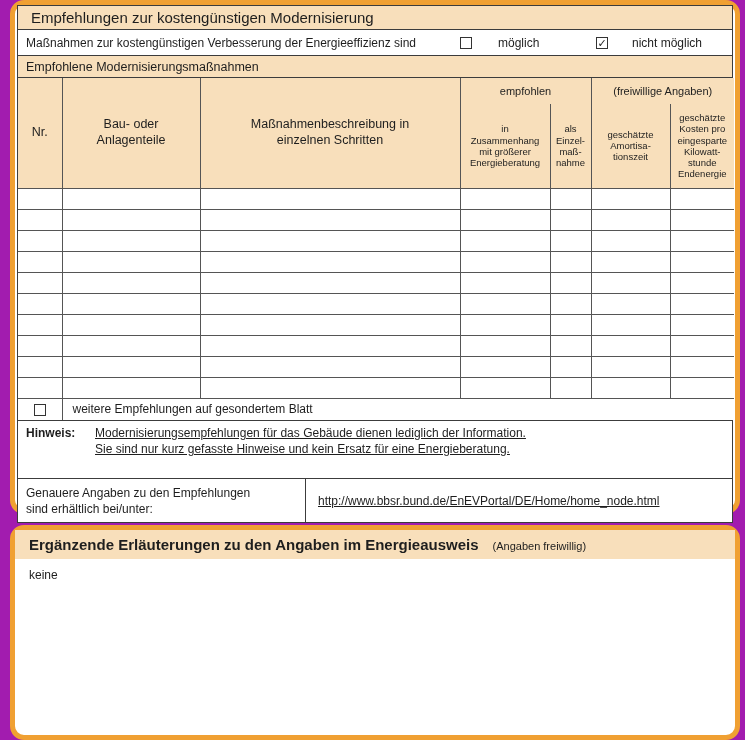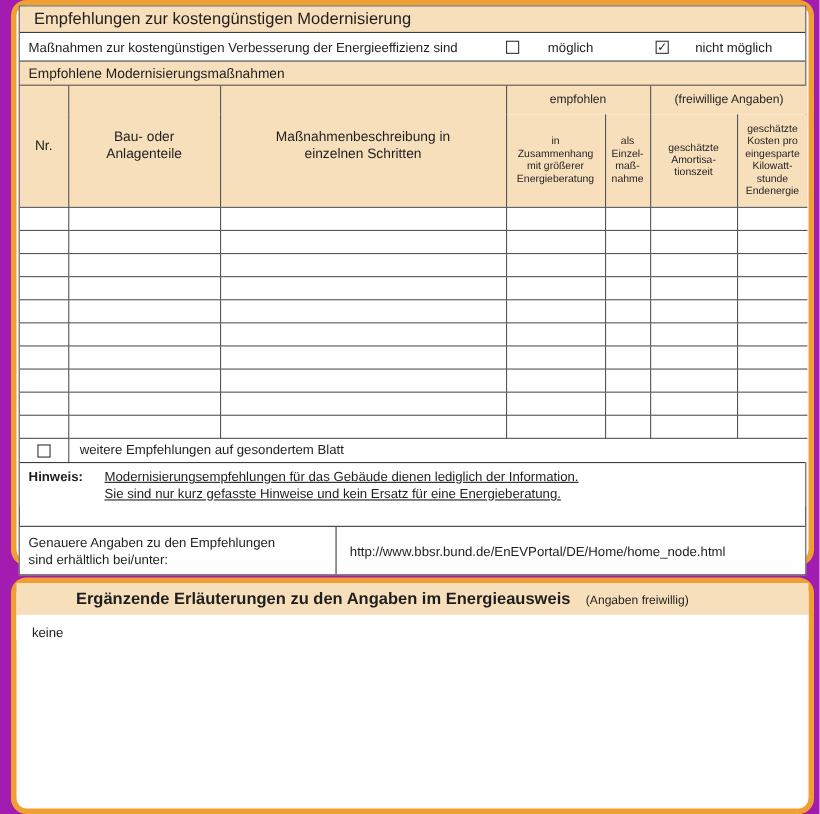--- a/index.html
+++ b/index.html
@@ -43,25 +43,25 @@
   .extra-row td{height:22px;background:#fff;font-size:12px;}
   .extra-row .cb-cell{text-align:center;}
   .extra-row .txt-cell{padding-left:10px;}
 
   .hinweis-row{position:relative;height:40px;border-top:1px solid var(--line);background:#fff;font-size:12px;}
   .hinweis-row .hint-label{position:absolute;left:8px;top:5px;font-weight:bold;}
   .hinweis-row .hint-text{position:absolute;left:77px;top:5px;white-space:pre-line;line-height:1.32;text-decoration:underline;}
 
   .source-row{display:flex;height:44px;border-top:1px solid var(--line);background:#fff;font-size:12px;margin-top:18px;}
   .src-left{width:288px;border-right:1px solid var(--line);padding:6px 8px;white-space:pre-line;line-height:1.35;}
-  .src-right{flex:1;display:flex;align-items:center;padding-left:12px;}
+  .src-right{flex:1;display:flex;align-items:center;padding-left:12px;text-decoration:underline;}
 
   .p2-title{height:29px;background:var(--peach);display:flex;align-items:baseline;gap:14px;
     padding:6px 0 0 14px;}
-  .p2-title-main{font-weight:bold;font-size:15px;margin-left:40px;}
+  .p2-title-main{font-weight:bold;font-size:15px;}
   .p2-title-suffix{font-size:11px;}
   .p2-body{padding:9px 0 0 14px;font-size:12px;background:#fff;}
 </style>
 </head>
 <body>
 
 <div class="page">
 
   <section class="panel panel1">
     <div class="p1-content">

